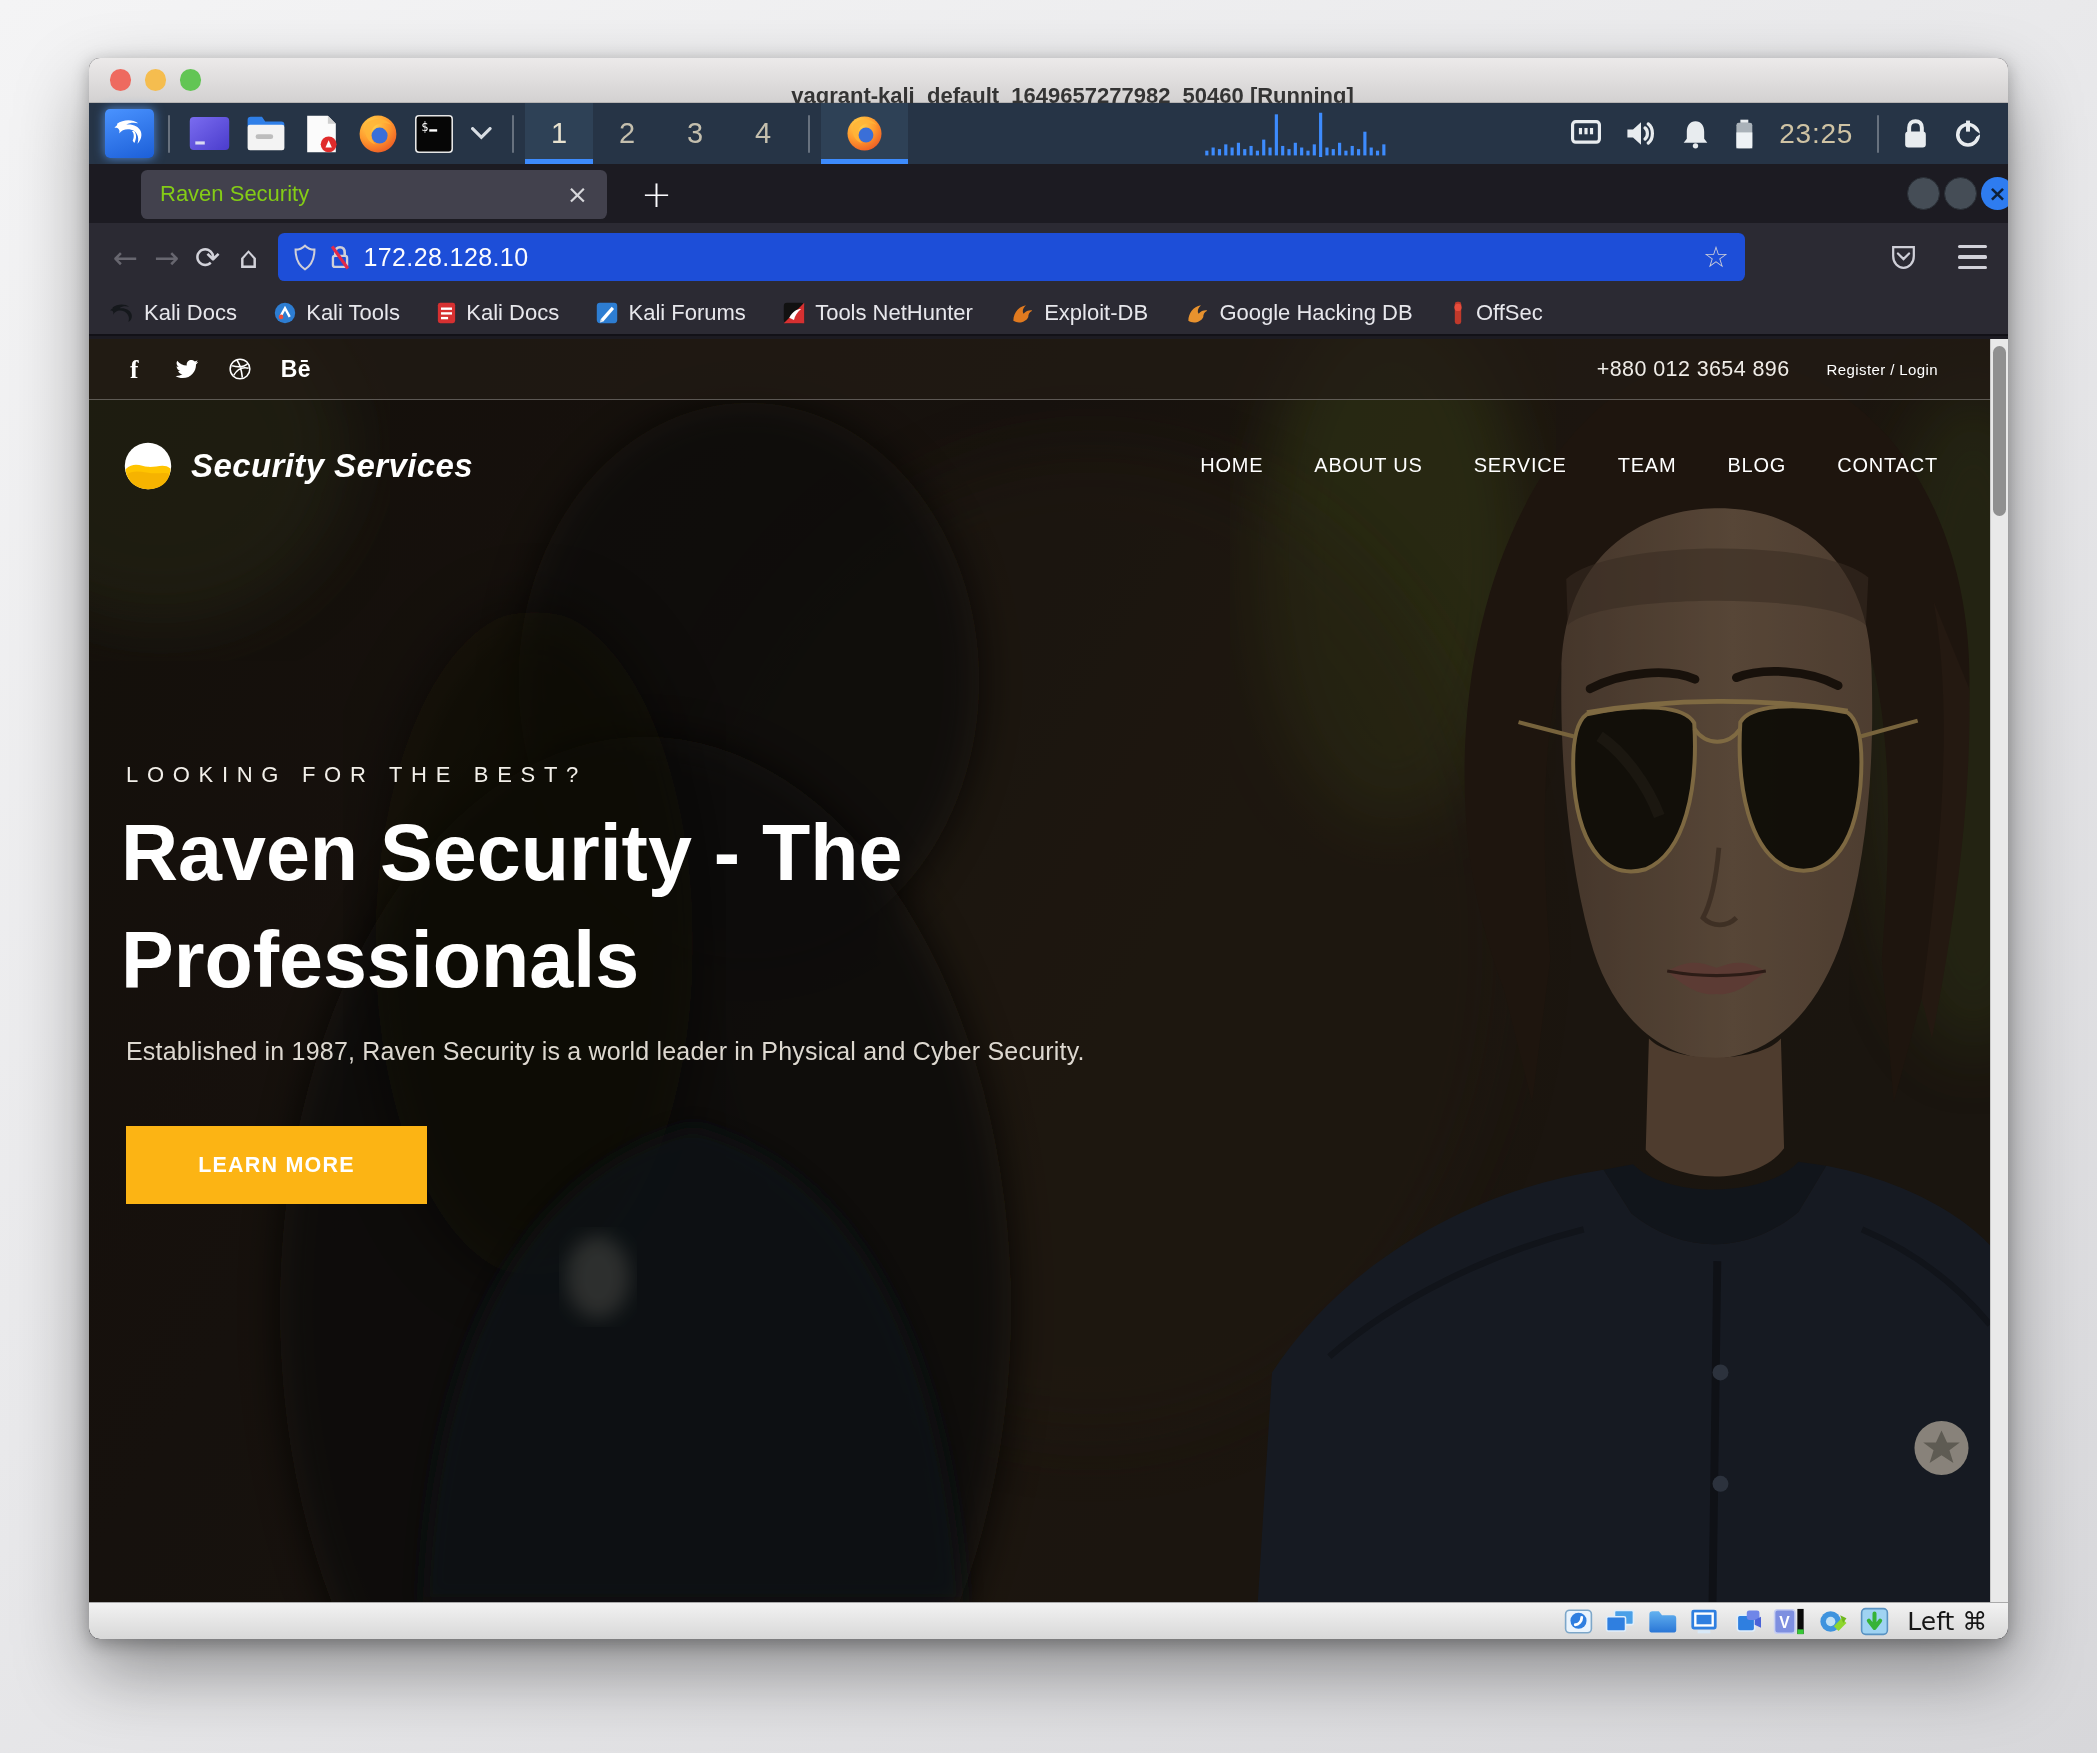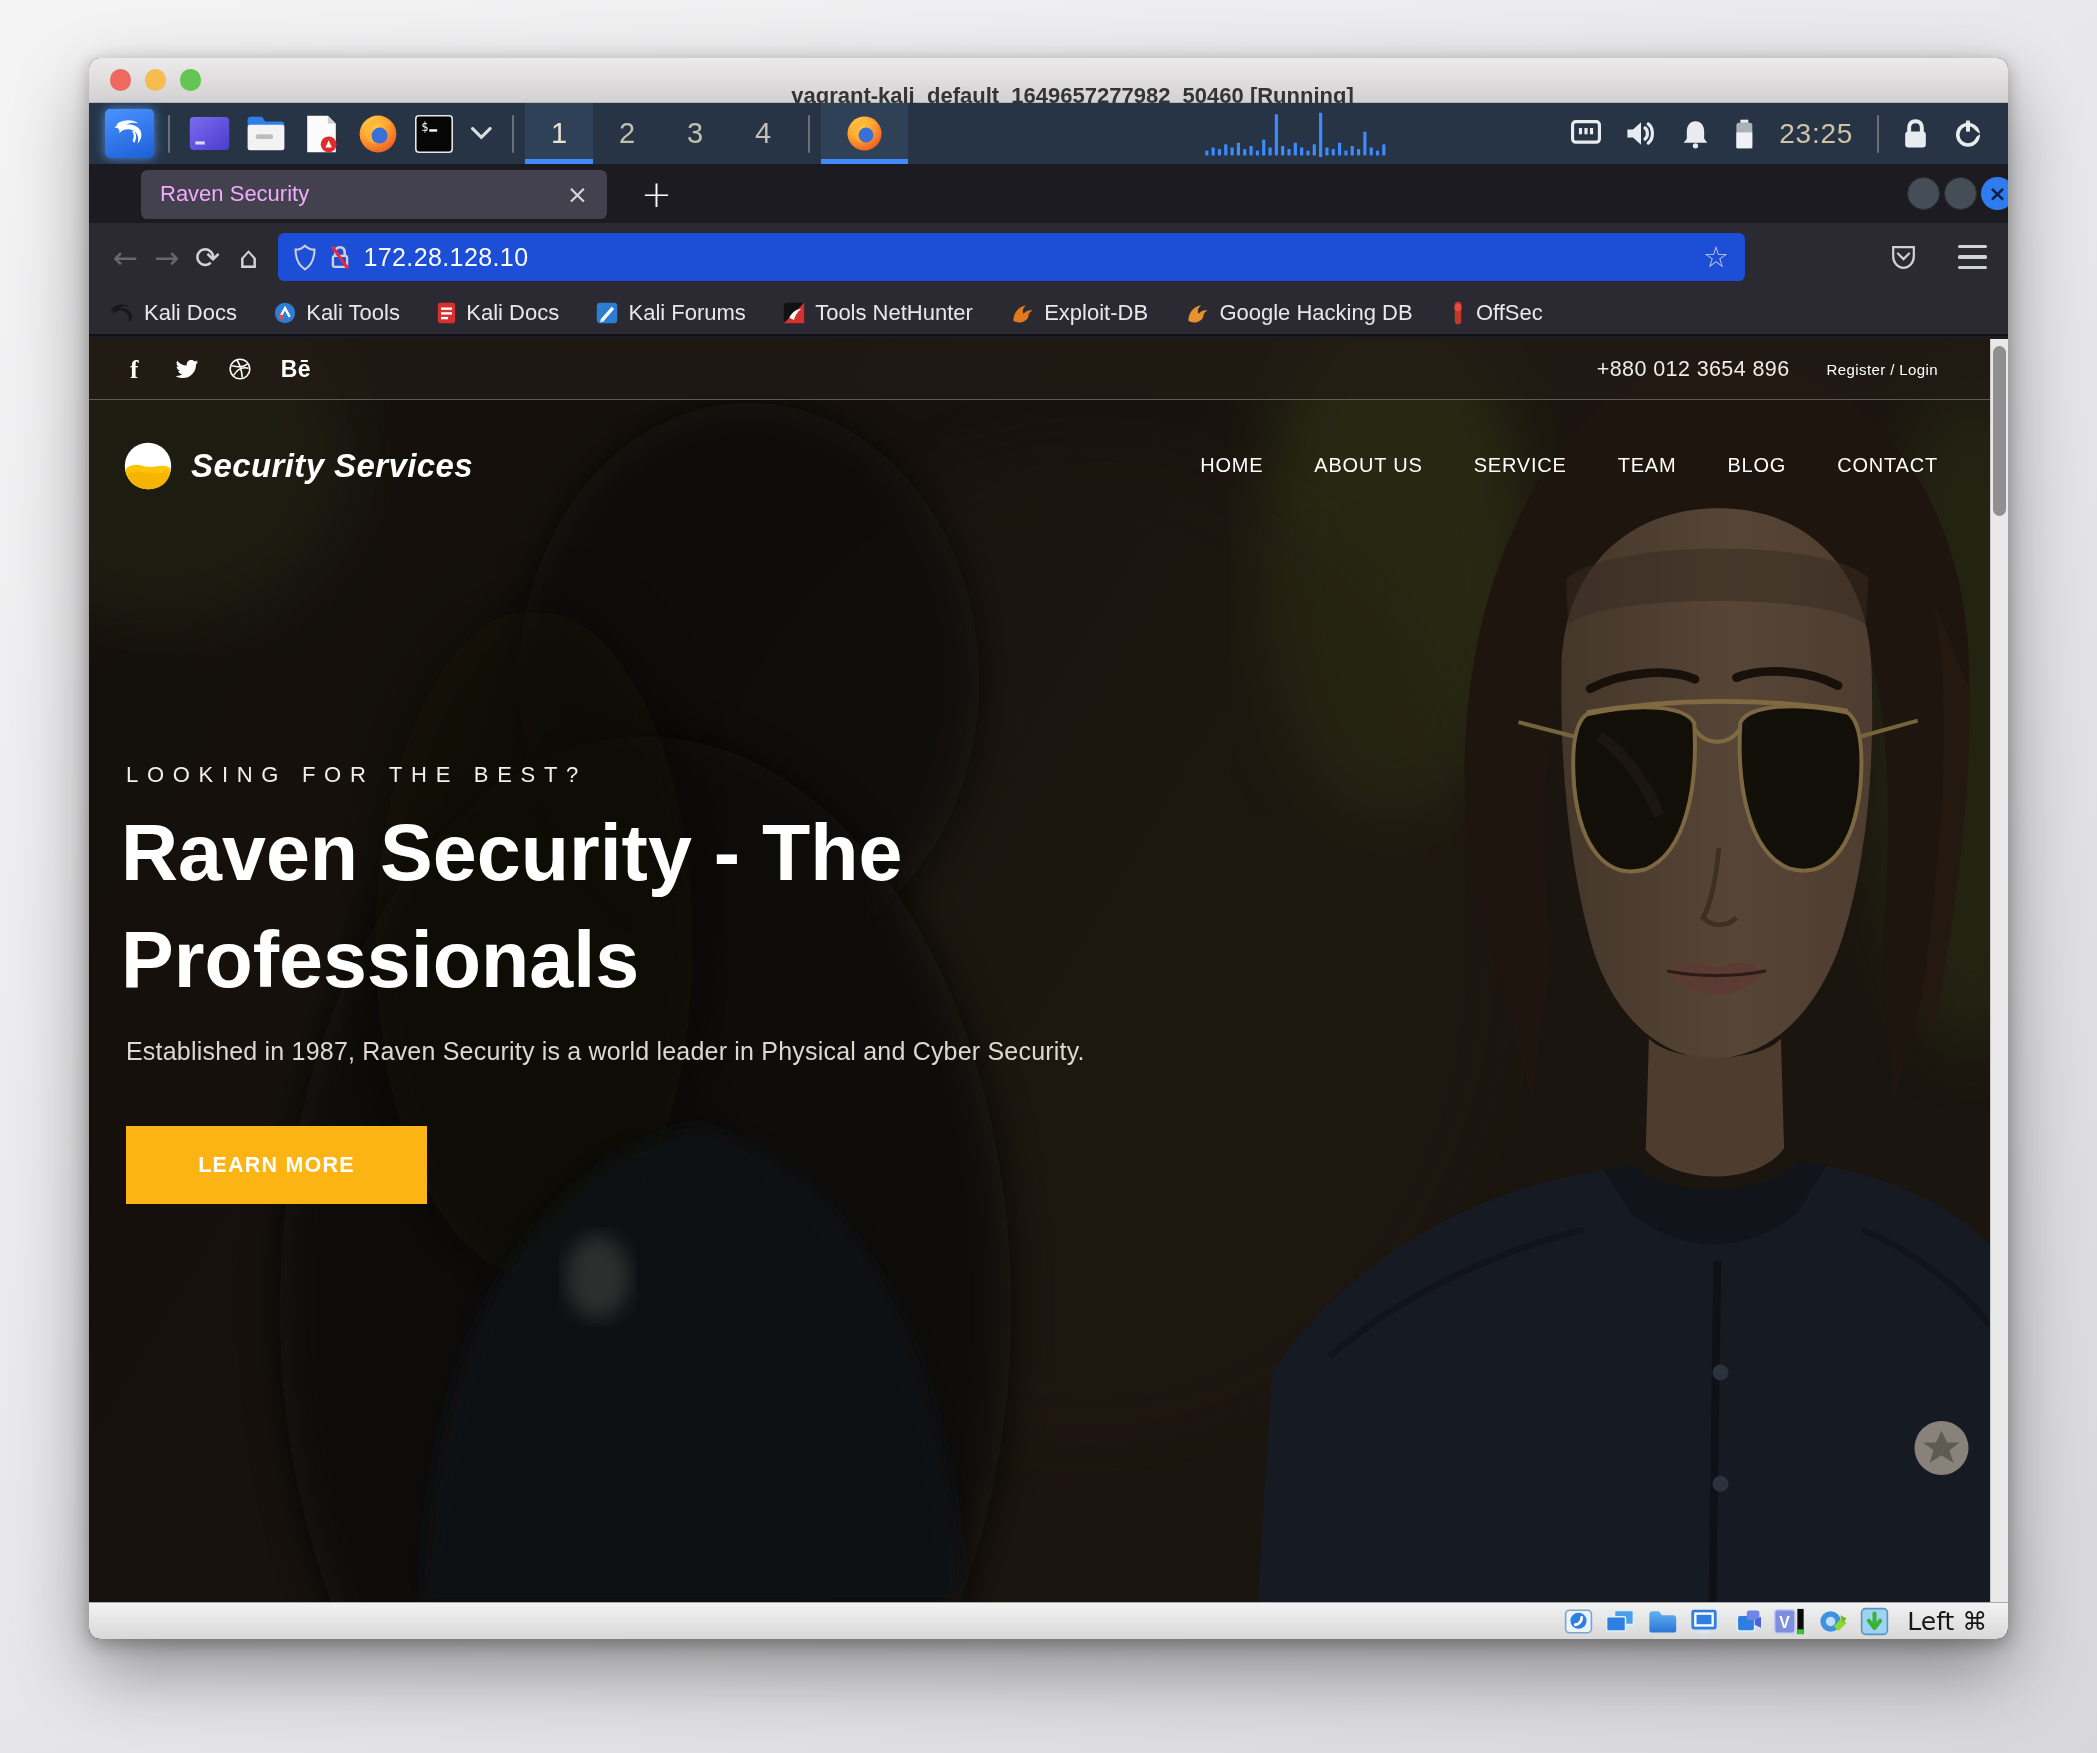--- a/index.html
+++ b/index.html
@@ -58,21 +58,21 @@
   .cpu{flex:none;margin-left:auto;margin-right:16px;}
   .p-ico{flex:none;margin:0 12px;display:flex;align-items:center;justify-content:center;}
   .clock{flex:none;font-size:28px;color:#cfc3a4;margin:0 12.7px;letter-spacing:0.8px;}
 
   
   .tabbar{position:absolute;left:0;top:106px;width:100%;height:59px;background:#1c1b22;}
   .tab{
     position:absolute;left:52px;top:5.6px;width:466px;height:49px;background:#42414d;border-radius:6.4px;
     display:flex;align-items:center;padding:0 19px;box-sizing:border-box;
   }
-  .tab-title{font-size:22px;color:#f0abfc;flex:1;white-space:nowrap;overflow:hidden;}
+  .tab-title{font-size:22px;color:#84cc16;flex:1;white-space:nowrap;overflow:hidden;}
   .tab-close{font-size:25.4px;color:#d7d7db;padding-left:14.3px;}
   .newtab{
     position:absolute;left:545px;top:8px;width:45px;height:45px;display:flex;align-items:center;justify-content:center;
     font-size:37px;color:#fbfbfe;font-weight:300;
   }
   .wc{position:absolute;top:12.7px;width:33px;height:33px;border-radius:50%;}
   .wc.min{left:1818px;background:#454d56;border:1.6px solid #2a2f36;box-sizing:border-box;}
   .wc.max{left:1855px;background:#454d56;border:1.6px solid #2a2f36;box-sizing:border-box;}
   .wc.close{left:1892px;background:#2e7cf0;display:flex;align-items:center;justify-content:center;
     font-size:22px;font-weight:900;color:#0e2038;}

